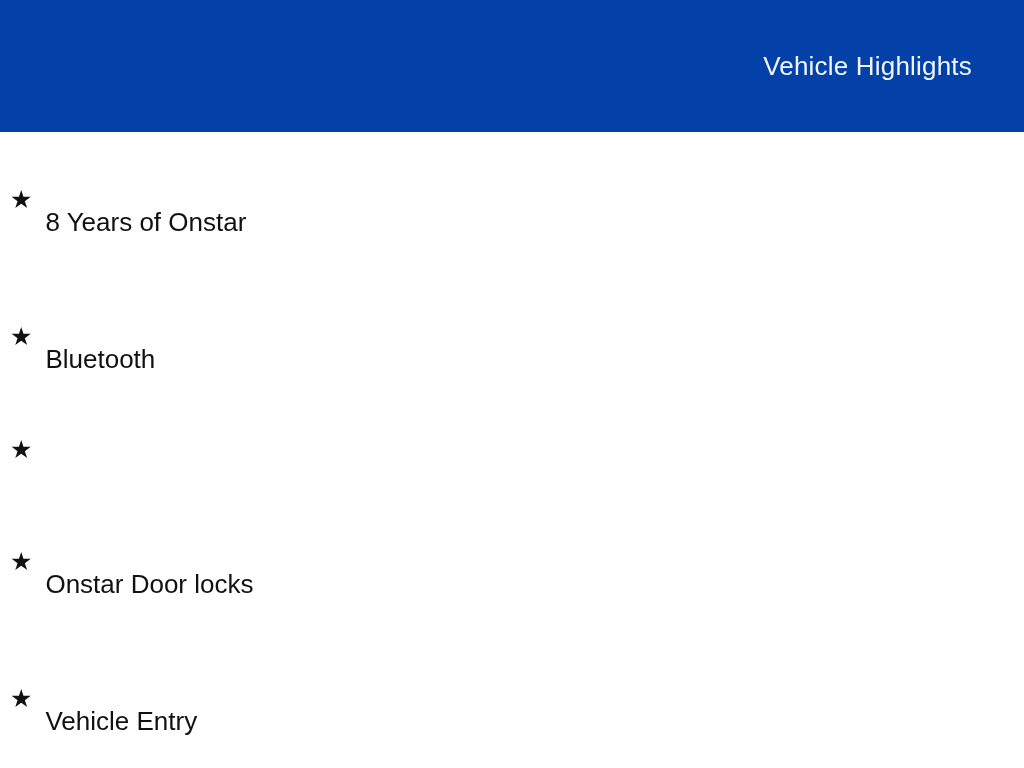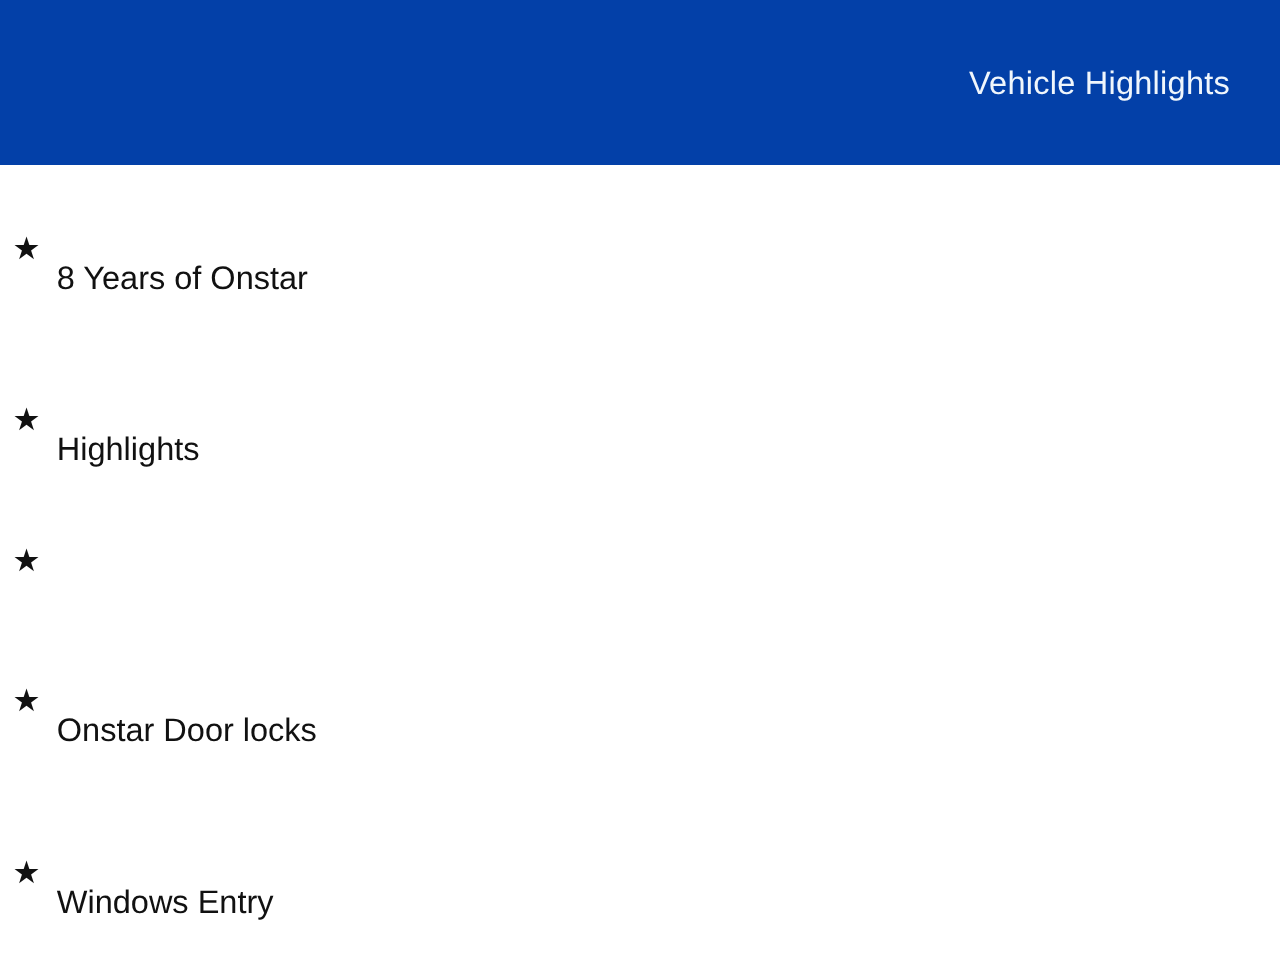--- a/index.html
+++ b/index.html
@@ -15,21 +15,21 @@
     position: relative;
   }
   .header-bar {
     box-sizing: border-box;
     width: 1024px;
     height: 132px;
     background: #0340a8;
     display: flex;
     align-items: center;
     justify-content: flex-end;
-    padding-right: 40px;
+    padding-right: 52px;
   }
   .header-title {
     color: #f0f6fc;
     font-size: 26px;
     font-weight: 400;
     letter-spacing: 0.2px;
   }
   .highlights-list {
     list-style: none;
     margin: 0;
@@ -67,26 +67,26 @@
   <span class="header-title">Vehicle Highlights</span>
 </div>
 
 <ul class="highlights-list">
   <li class="highlight-item">
     <span class="star-icon">★</span>
     <span class="highlight-label">8 Years of Onstar</span>
   </li>
   <li class="highlight-item">
     <span class="star-icon">★</span>
-    <span class="highlight-label">Highlights</span>
+    <span class="highlight-label">Bluetooth</span>
   </li>
   <li class="highlight-item">
     <span class="star-icon">★</span>
   </li>
   <li class="highlight-item">
     <span class="star-icon">★</span>
     <span class="highlight-label">Onstar Door locks</span>
   </li>
   <li class="highlight-item">
     <span class="star-icon">★</span>
-    <span class="highlight-label">Windows Entry</span>
+    <span class="highlight-label">Vehicle Entry</span>
   </li>
 </ul>
 
 </body></html>

